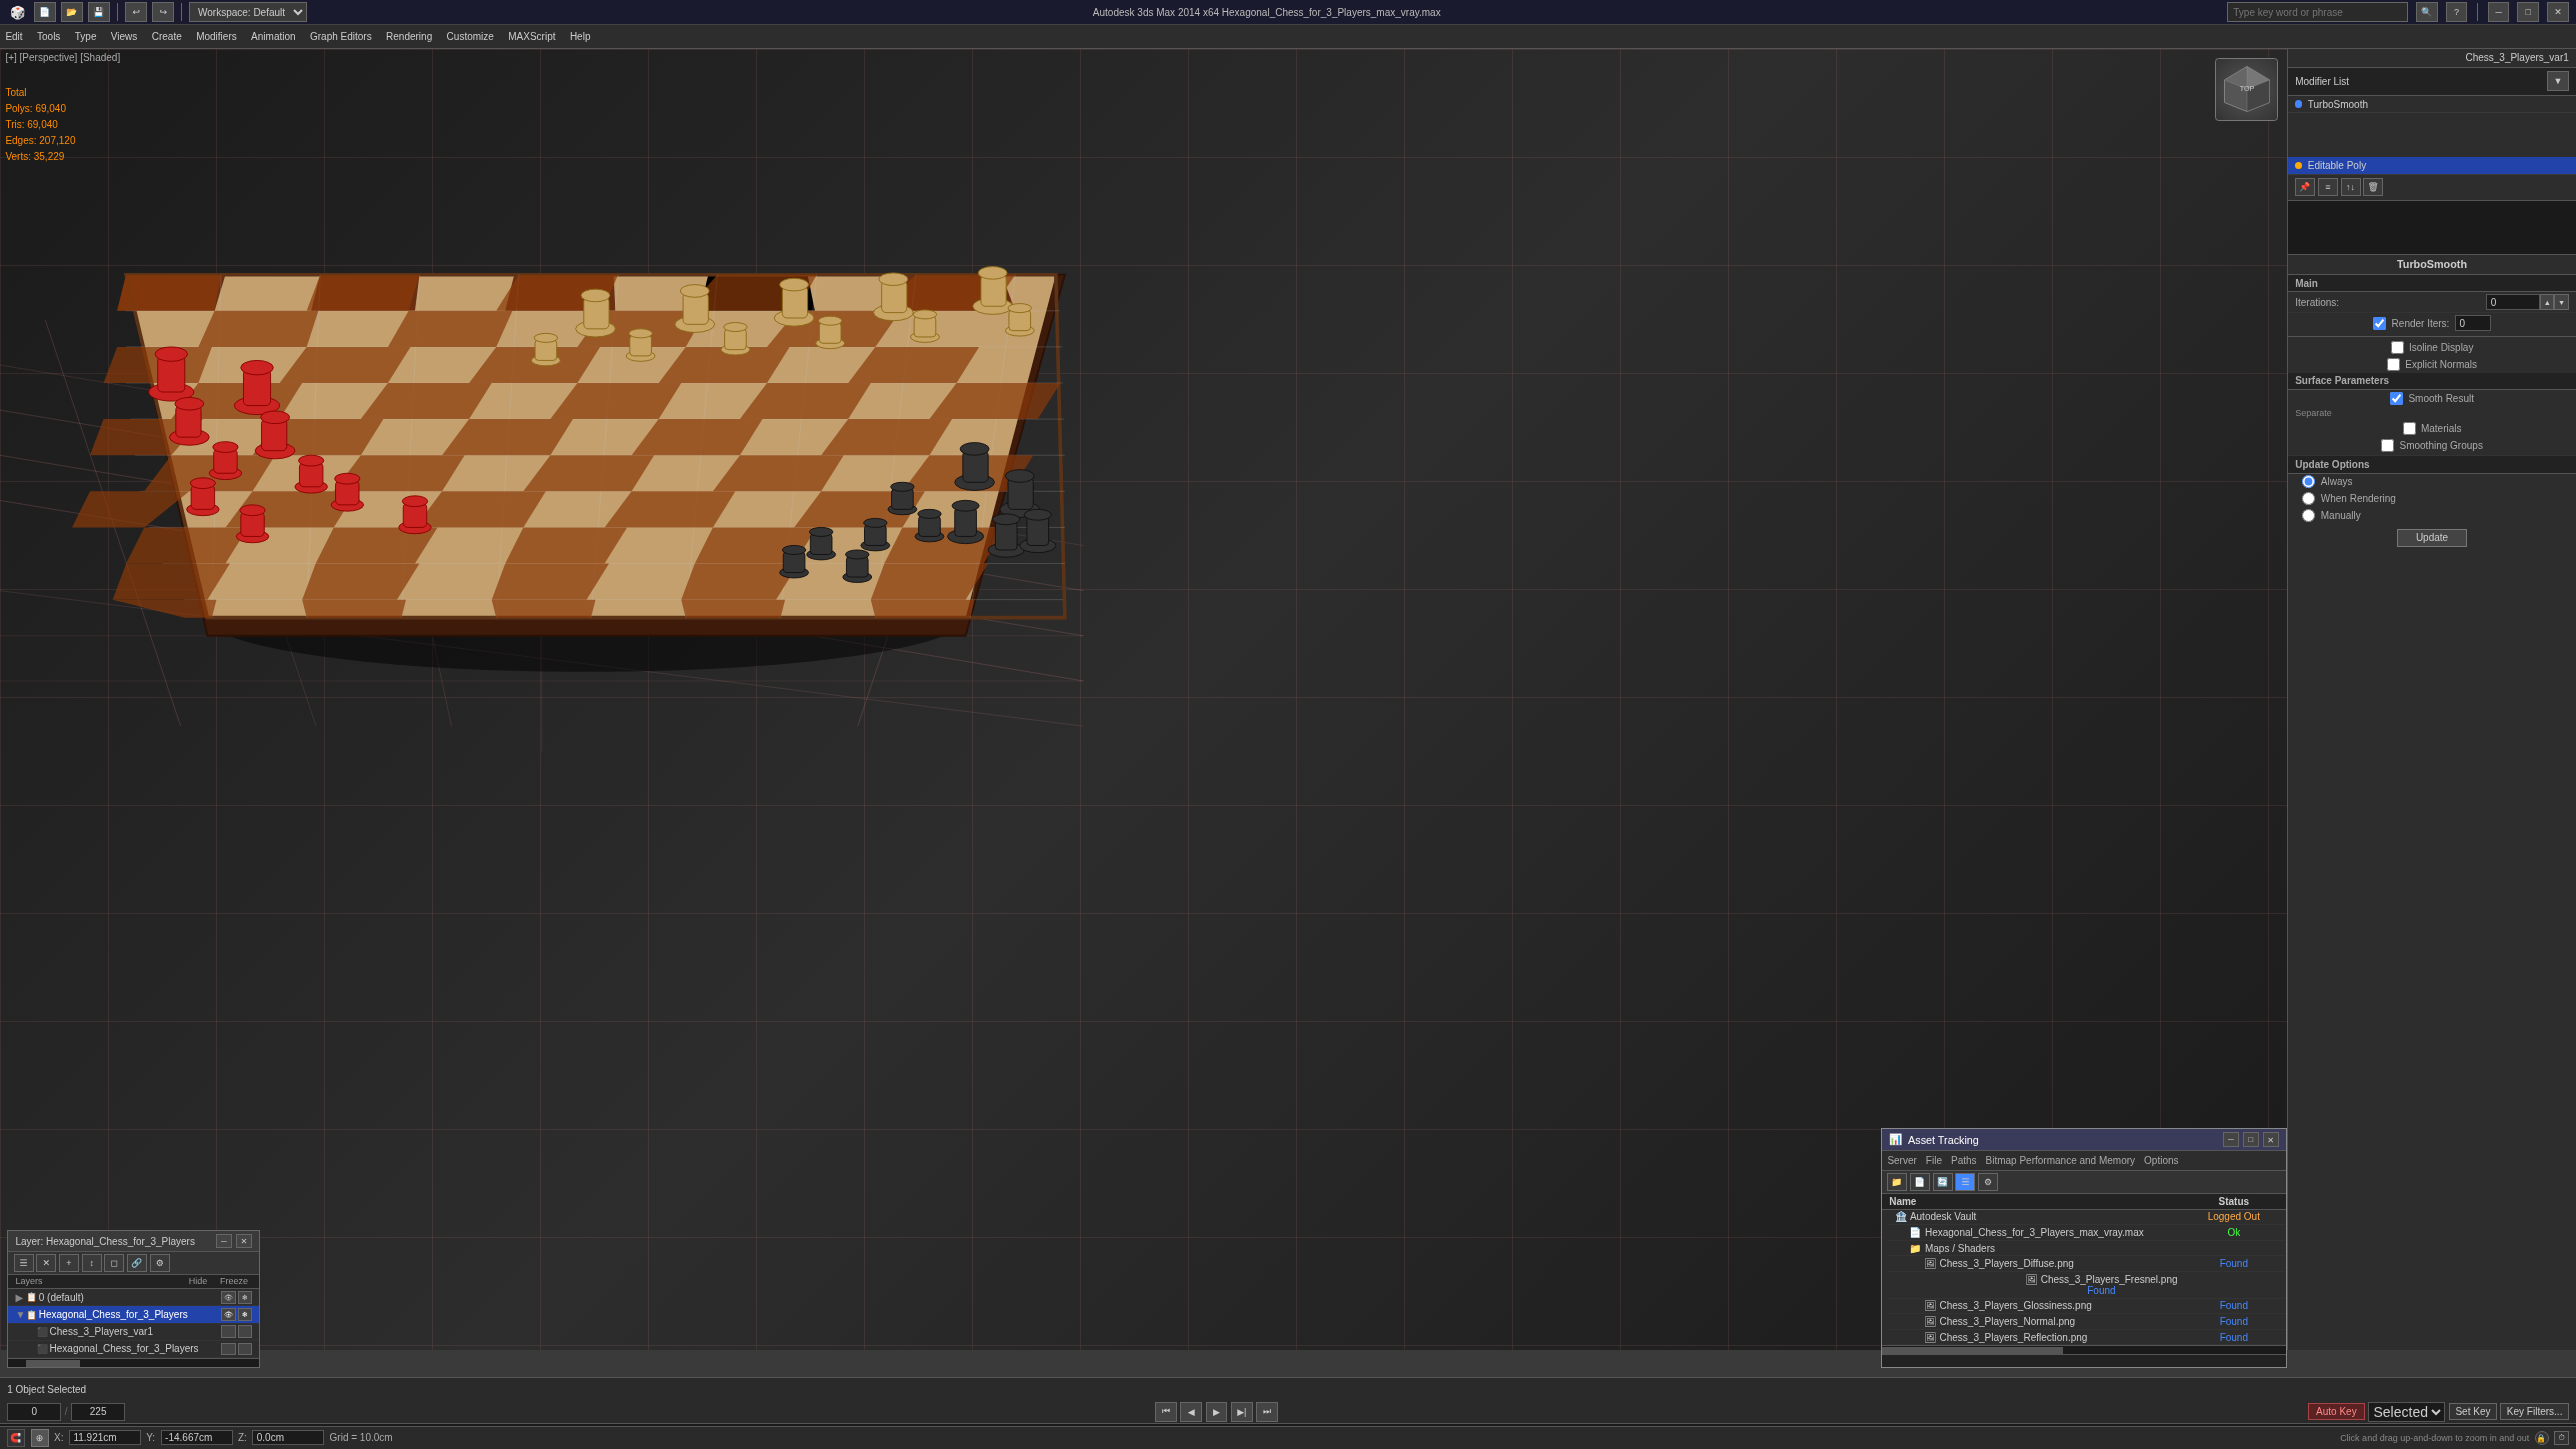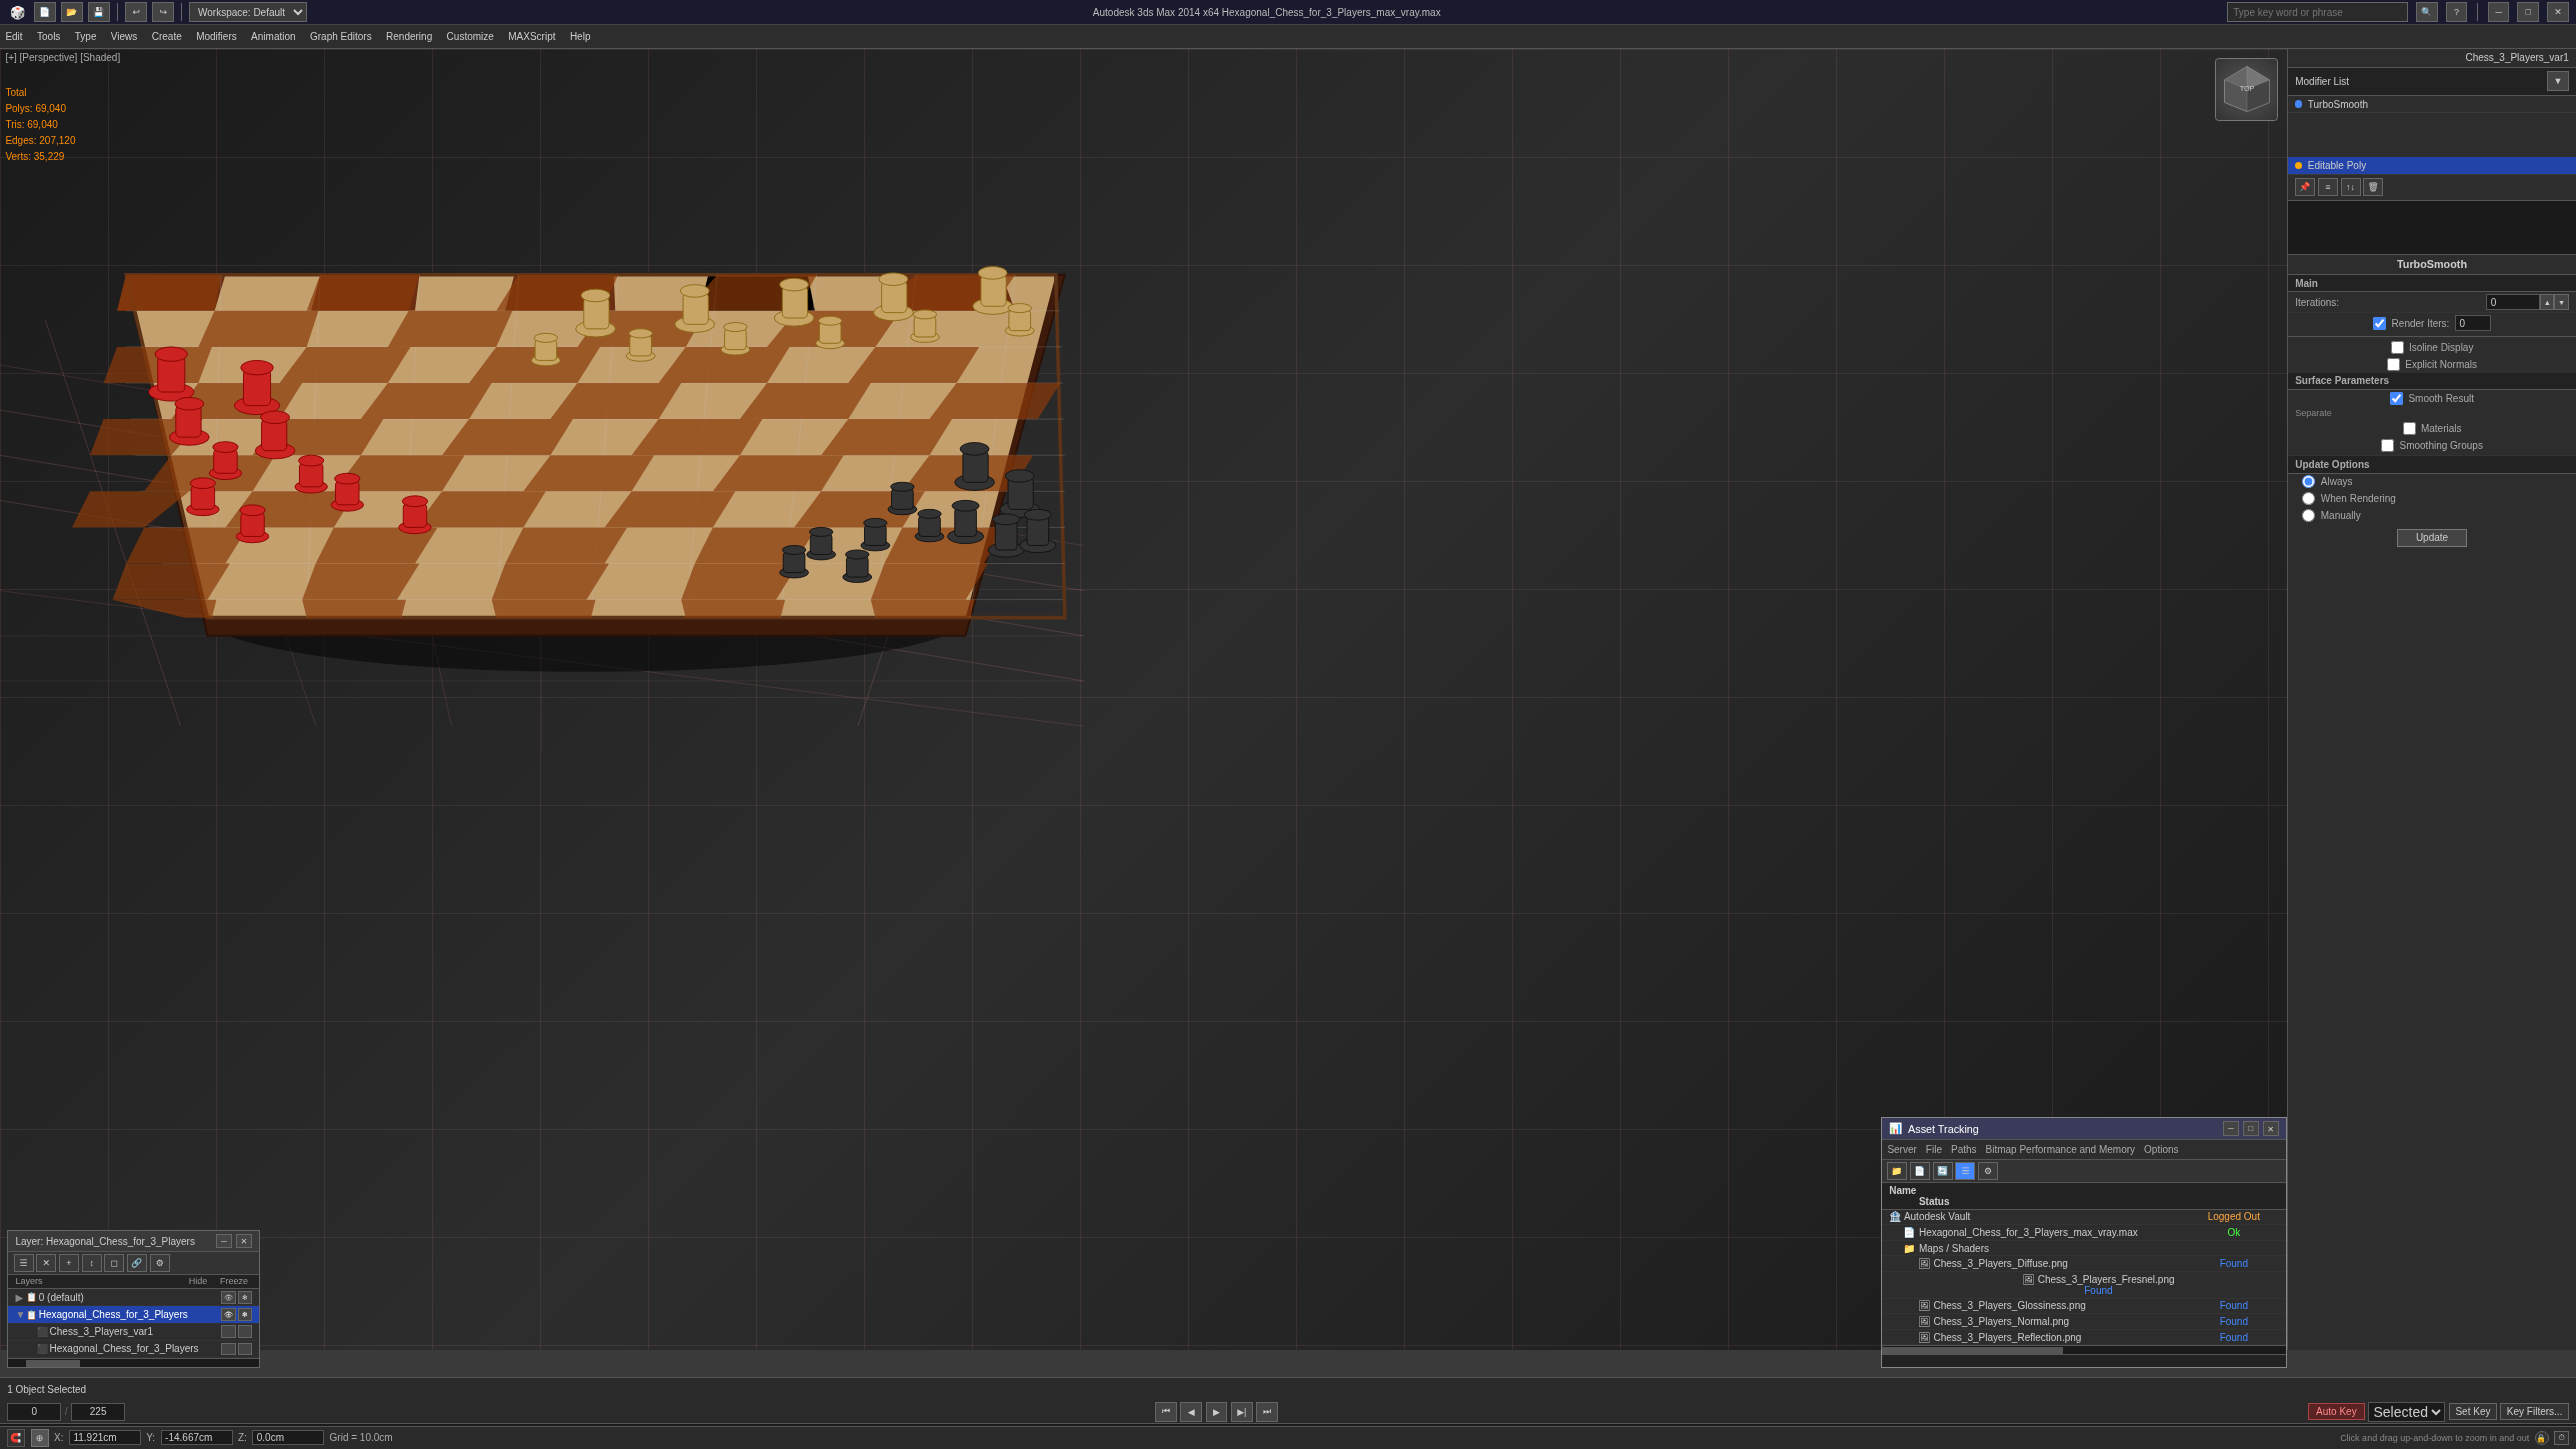--- a/index.html
+++ b/index.html
@@ -217,27 +217,27 @@
       display: flex; padding: 0 5.4px; background: #2d2d2d;
       border-bottom: 0.9px solid #555; height: 20px; align-items: center; gap: 9px;
     }
     .asset-menubar span { font-size: 10px; color: #aaa; cursor: pointer; }
     .asset-toolbar {
       display: flex; padding: 1.8px 5.4px; gap: 2.7px;
       border-bottom: 0.9px solid #555; background: #333;
     }
     .asset-table-header {
       display: flex; background: #222; border-bottom: 0.9px solid #555;
-      padding: 1.8px 7.2px; font-size: 10px; font-weight: bold; color: #ccc; flex-direction: column;
+      padding: 1.8px 7.2px; font-size: 10px; font-weight: bold; color: #ccc;
     }
     .asset-name-col { flex: 1; }
     .asset-status-col { width: 90px; text-align: center; }
     .asset-row {
       display: flex; align-items: center; padding: 1.8px 7.2px;
-      border-bottom: 0.9px solid #333; font-size: 10px;
+      border-bottom: 0.9px solid #333; font-size: 10px; margin-left: 6px;
     }
     .asset-row-name { flex: 1; color: #ccc; }
     .asset-row-status { width: 90px; text-align: center; }
     .status-ok { color: #44ff44; }
     .status-found { color: #4488ff; }
     .status-logged { color: #ffaa44; }
 
     
     #bottom-status {
       width: 100%; height: 23.5px; background: #2a2a2a;

